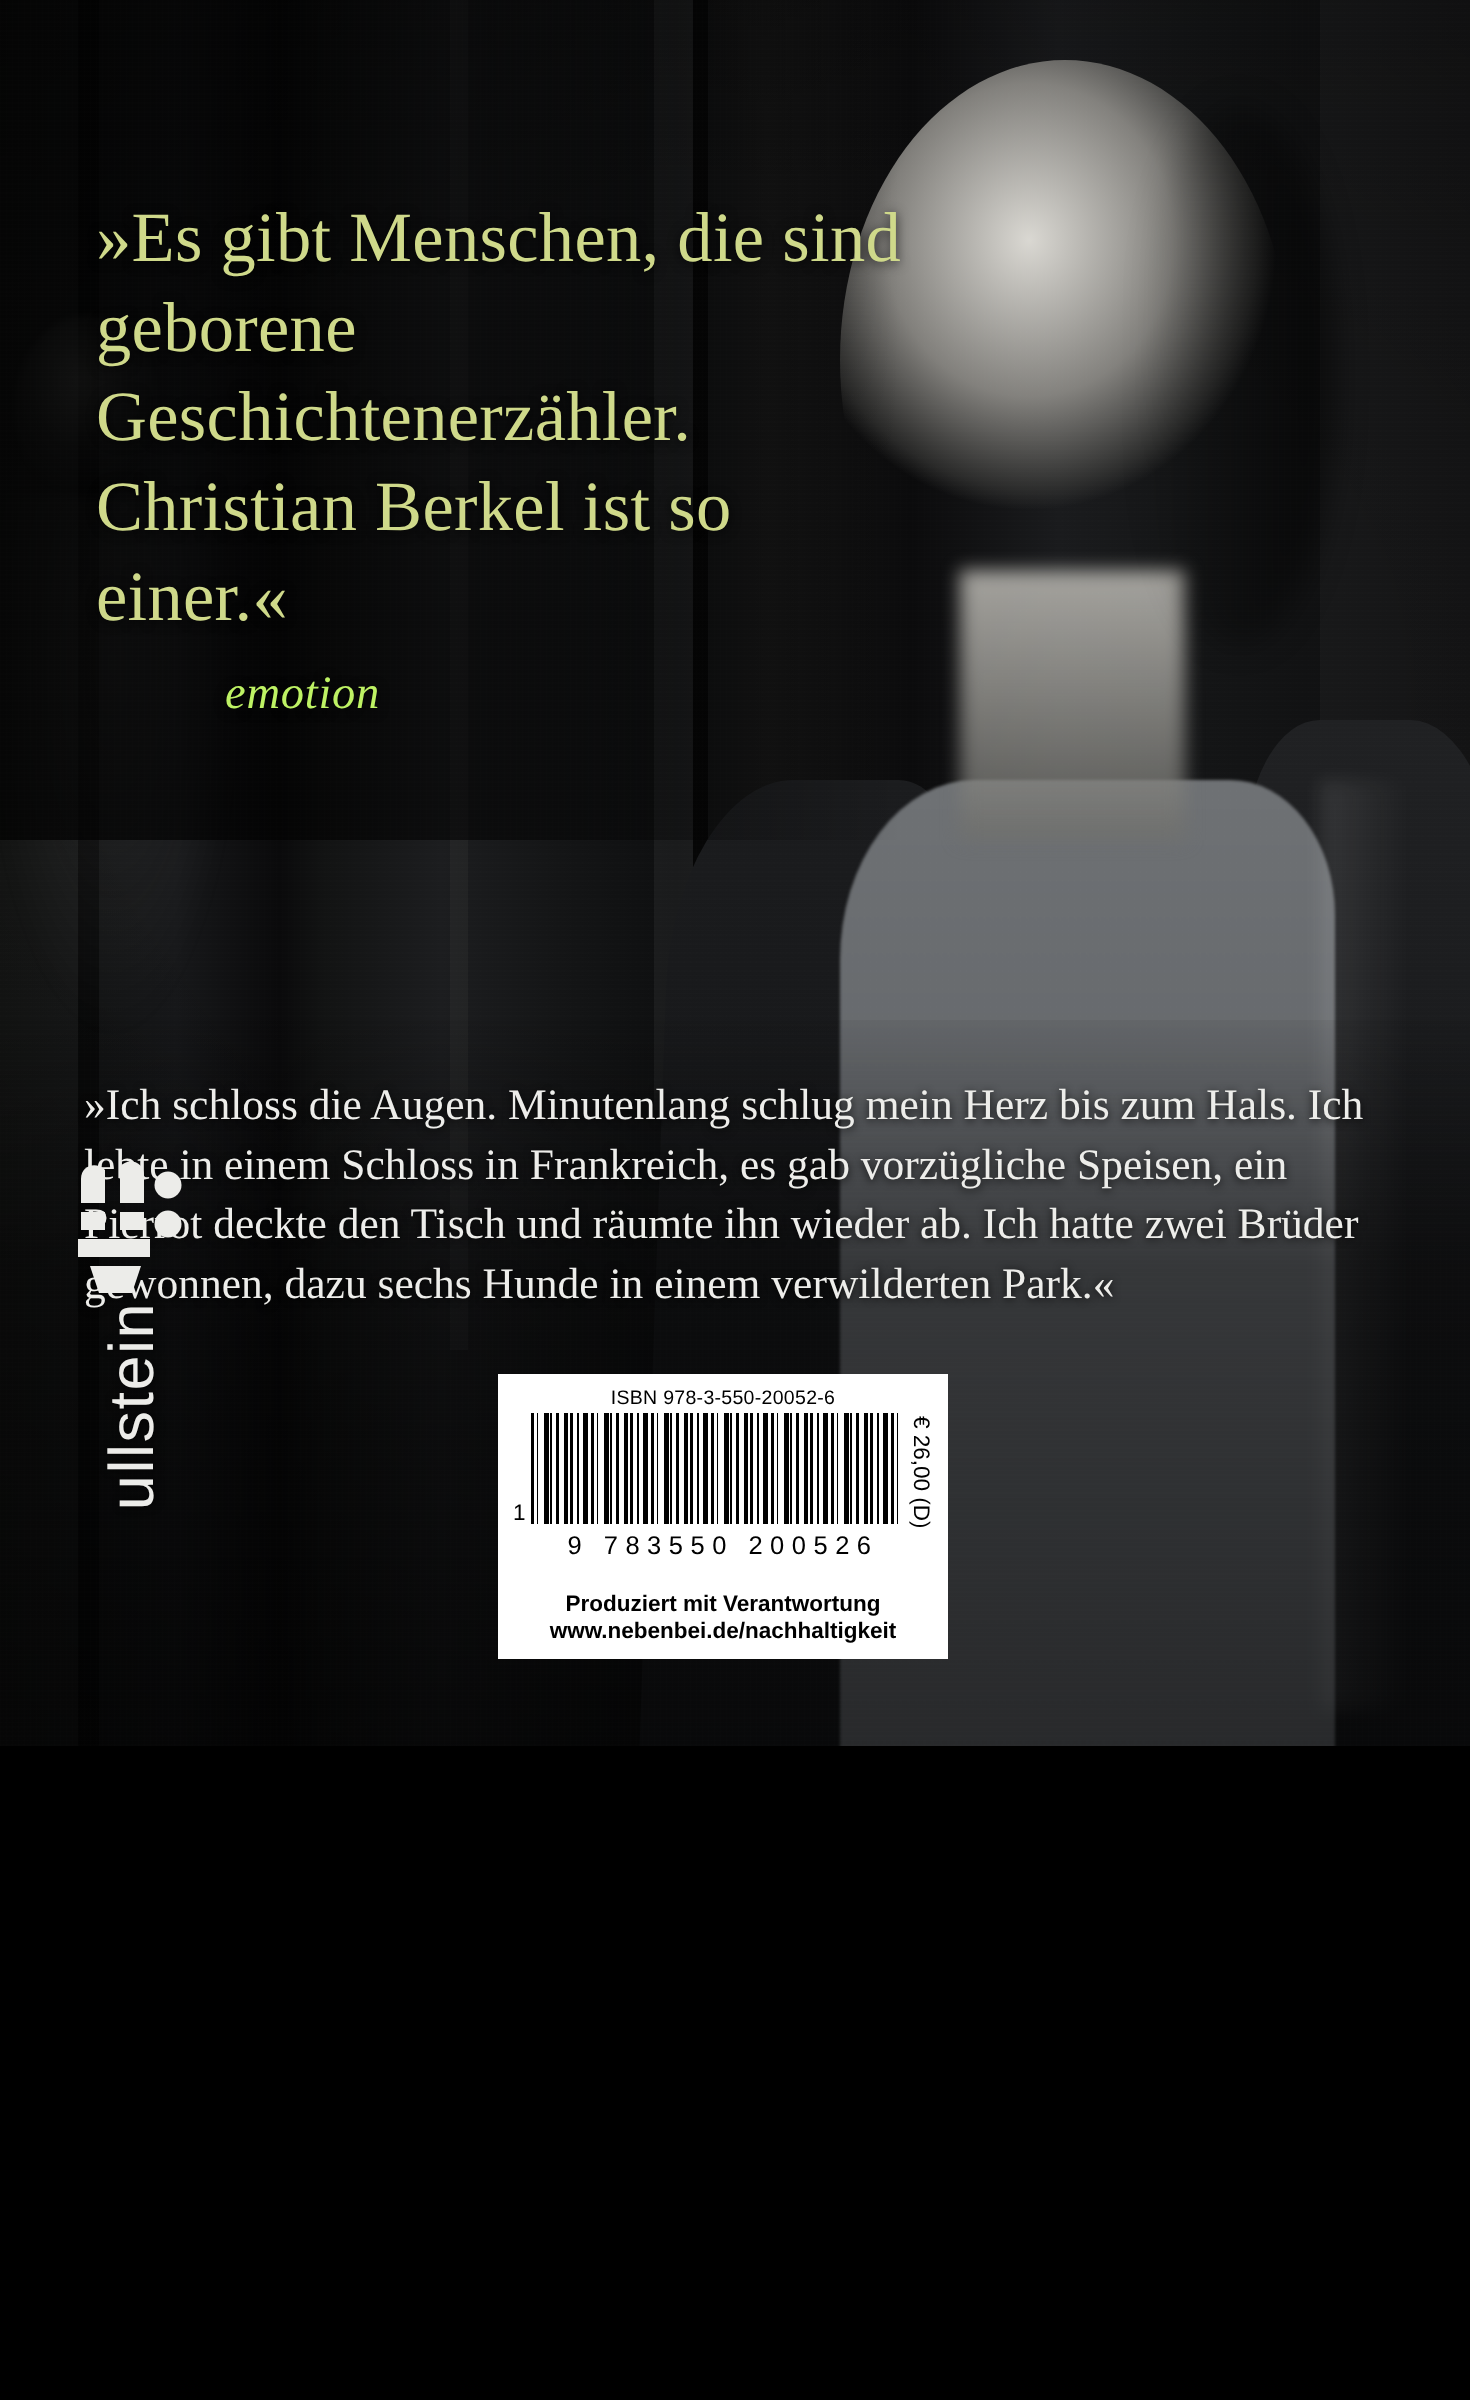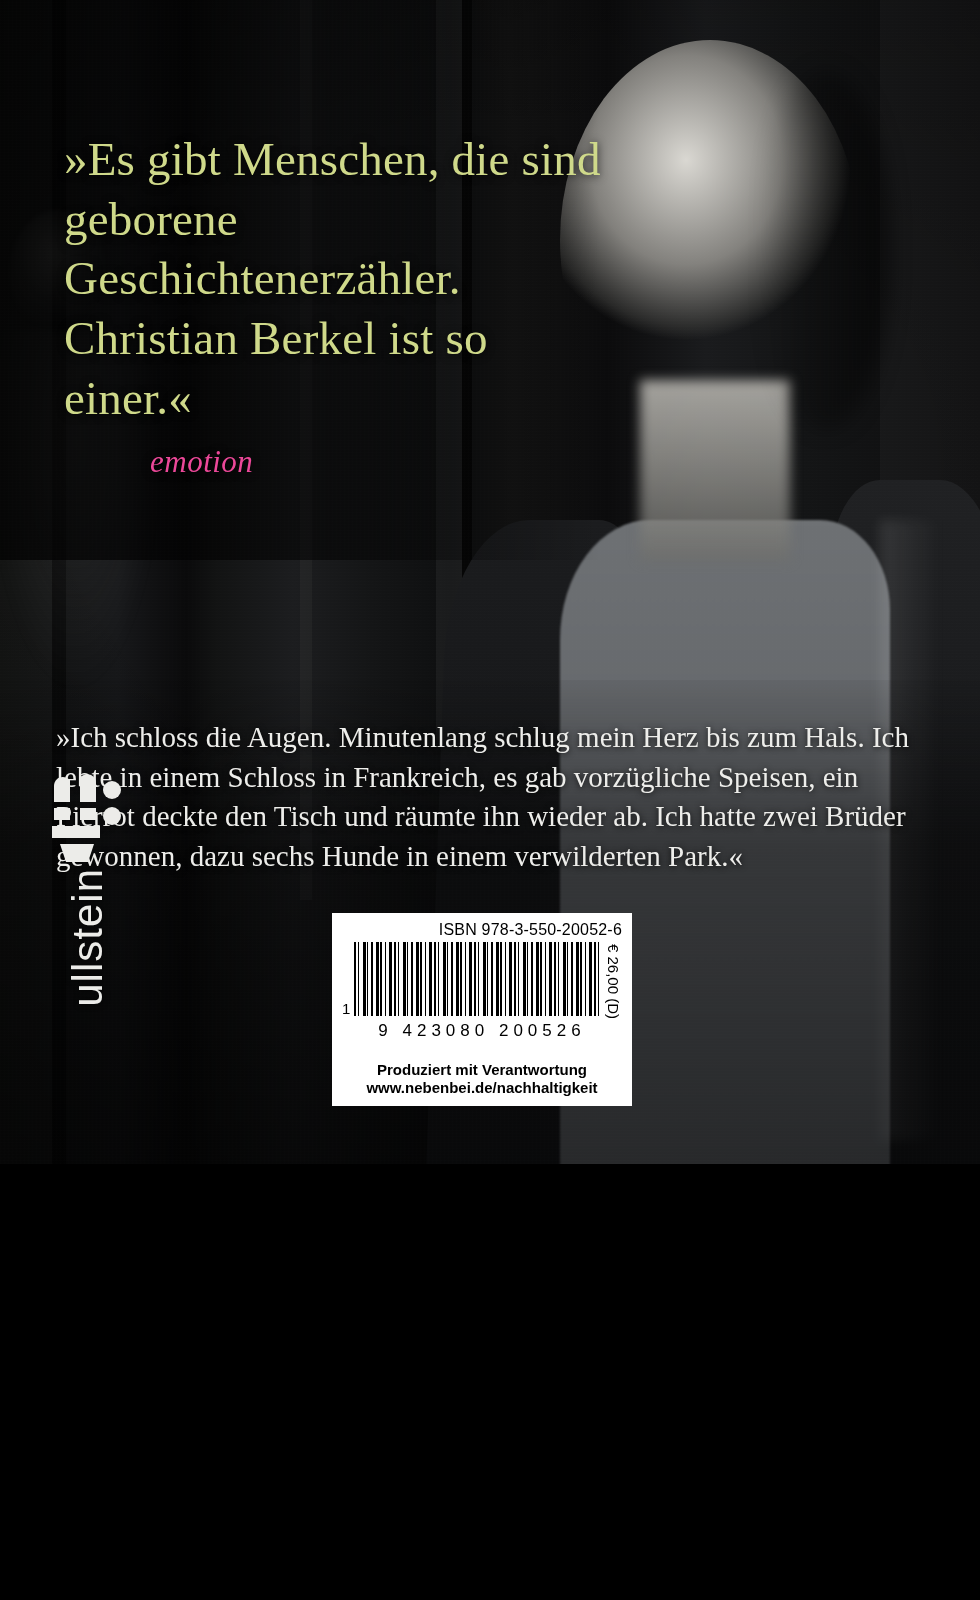--- a/index.html
+++ b/index.html
@@ -151,21 +151,21 @@
     color: #cfd98a;
     font-size: 47px;
     line-height: 1.27;
     letter-spacing: 0.2px;
     text-shadow: 0 1px 8px rgba(0,0,0,0.75);
   }
   .pullquote-source {
     position: absolute;
     left: 150px;
     top: 444px;
-    color: #ec4899;
+    color: #bef264;
     font-size: 31px;
     font-style: italic;
     letter-spacing: 0.5px;
     text-shadow: 0 1px 8px rgba(0,0,0,0.75);
   }
 
   .blurb {
     position: absolute;
     left: 56px;
     width: 868px;
@@ -218,22 +218,22 @@
     left: 332px;
     bottom: 58px;
     width: 300px;
     background: #ffffff;
     padding: 8px 10px 8px 10px;
     box-sizing: border-box;
     font-family: "Liberation Sans", sans-serif;
     color: #000;
   }
   .isbn-text {
-    font-size: 16px;
-    text-align: right;
+    font-size: 13px;
+    text-align: center;
     letter-spacing: 0.2px;
     margin-bottom: 3px;
   }
   .bc-row {
     display: flex;
     align-items: stretch;
   }
   .bc-left-digit {
     font-size: 15px;
     width: 12px;
@@ -330,20 +330,20 @@
     <div class="logo-word">ullstein</div>
   </div>
 
   <div class="barcode-block">
     <div class="isbn-text">ISBN 978-3-550-20052-6</div>
     <div class="bc-row">
       <div class="bc-left-digit">1</div>
       <div class="bars"></div>
       <div class="bc-price">€ 26,00 (D)</div>
     </div>
-    <div class="bc-digits">9 423080 200526</div>
+    <div class="bc-digits">9 783550 200526</div>
     <div class="sustain">
       <div>Produziert mit Verantwortung</div>
       <div class="url">www.nebenbei.de/nachhaltigkeit</div>
     </div>
   </div>
 
 </div>
 
 </body></html>

